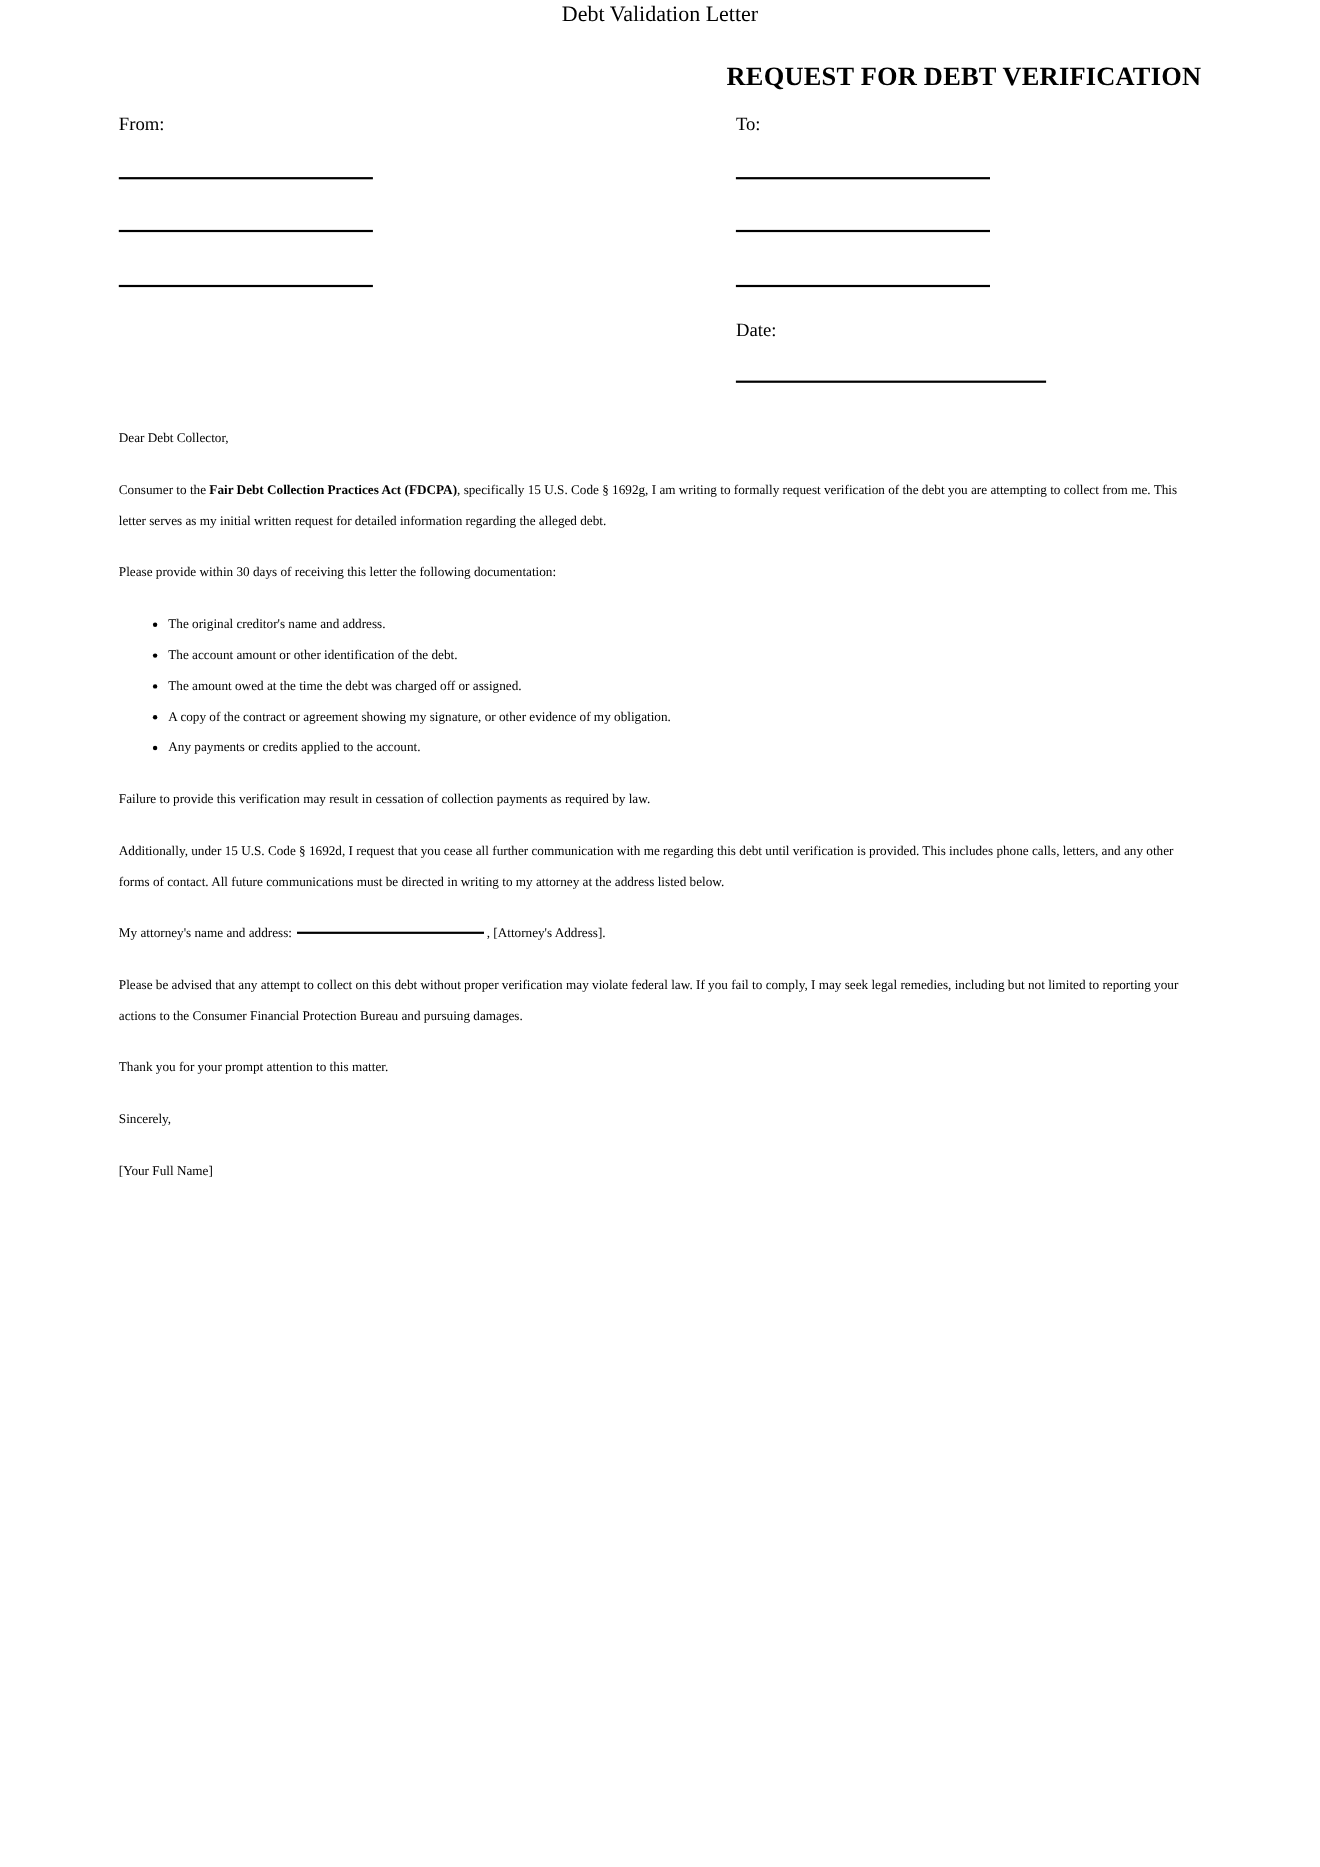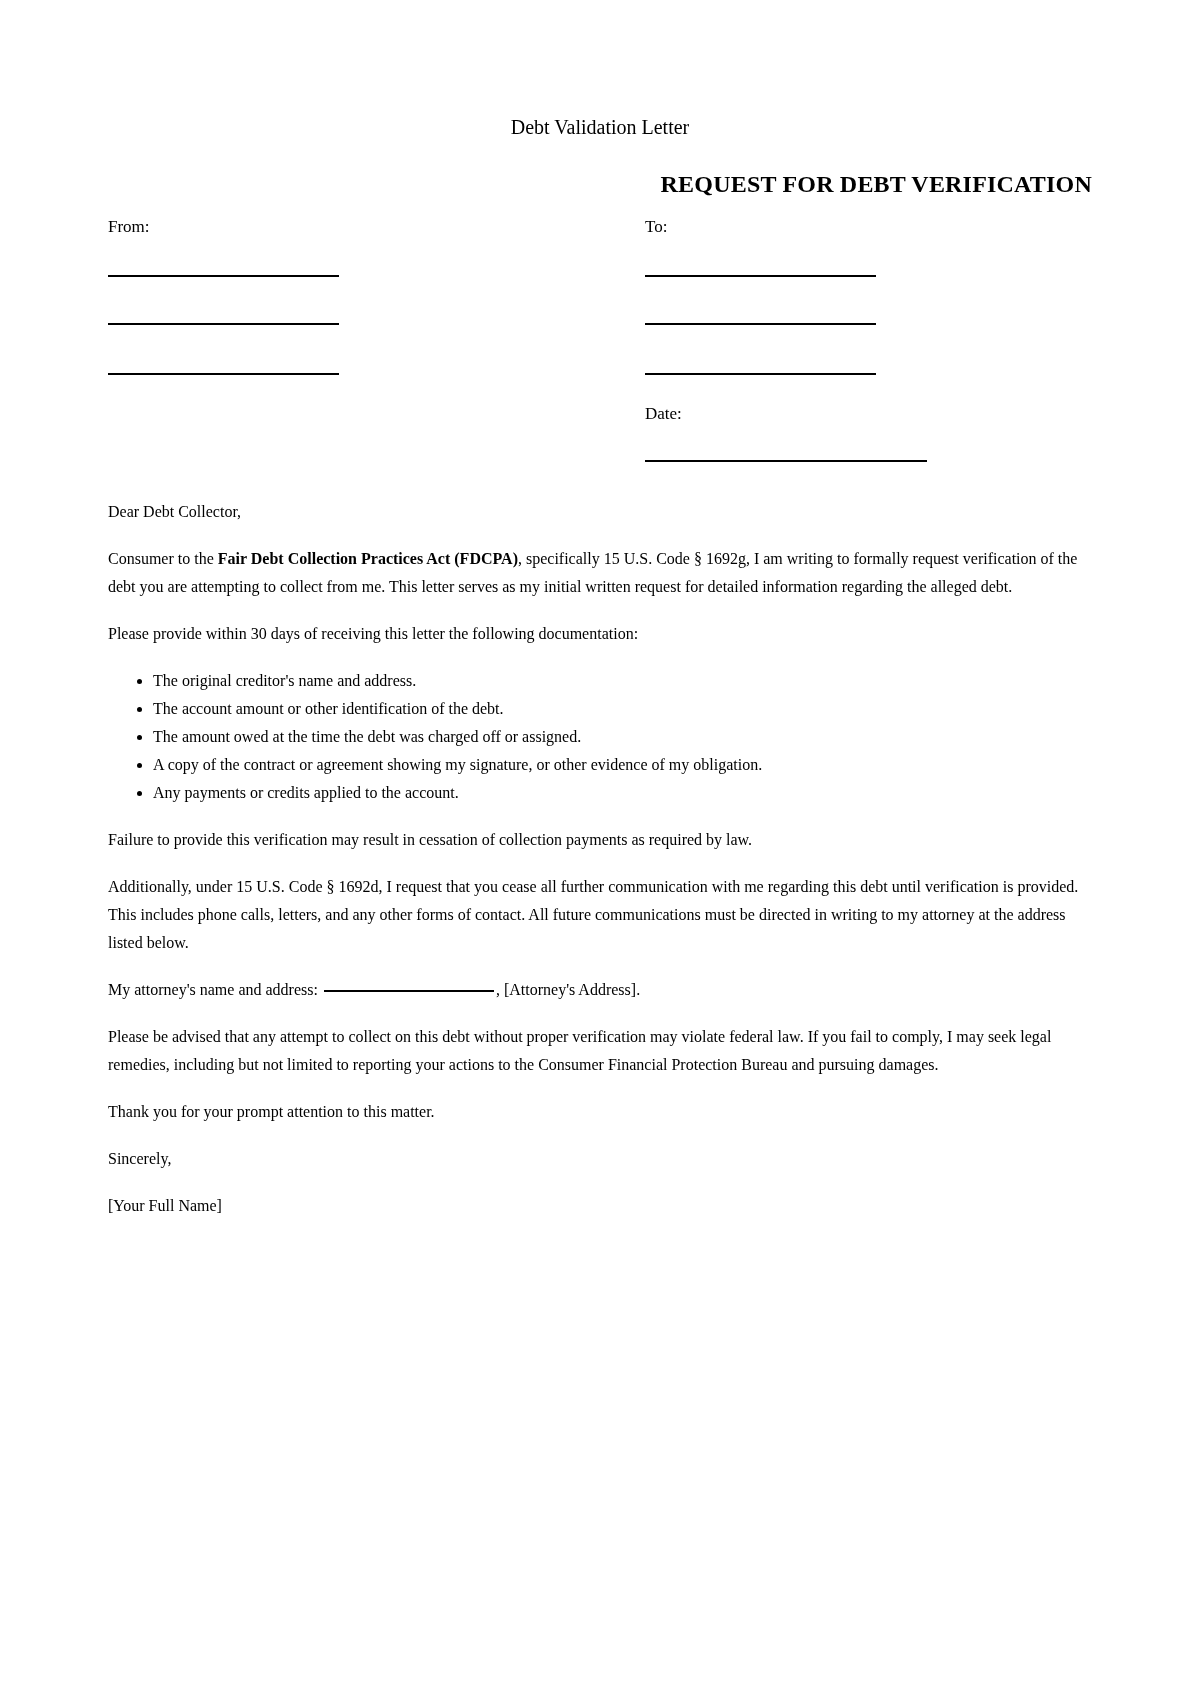--- a/index.html
+++ b/index.html
@@ -14,37 +14,37 @@
     color: #000000;
     font-family: "Liberation Serif", "DejaVu Serif", serif;
     -webkit-font-smoothing: antialiased;
   }
   .page {
     width: 984px;
     margin: 0 auto;
   }
   .doc-title {
     margin: 0;
-    padding-top: 114px;
     font-size: 20px;
     line-height: 26px;
     font-weight: normal;
     text-align: center;
   }
   .doc-heading {
     margin: 29px 0 0 0;
     font-size: 24px;
     line-height: 30px;
     font-weight: bold;
     text-align: right;
     letter-spacing: 0.2px;
   }
   .addr-row {
     display: flex;
     margin-top: 17px;
+    gap: 24px;
   }
   .col-from {
     width: 231px;
     flex: 0 0 231px;
   }
   .col-to {
     width: 282px;
     flex: 0 0 282px;
     margin-left: 306px;
   }
@@ -71,21 +71,21 @@
   }
   .rule-date {
     width: 282px;
     margin-top: 35px;
   }
   .rule-addr {
     width: 231px;
   }
   .letter-body {
     margin-top: 36px;
-    font-size: 16px;
+    font-size: 12px;
   }
   .letter-body p {
     margin: 19px 0;
     line-height: 28px;
   }
   .letter-body ul {
     margin: 19px 0;
     padding-left: 45px;
   }
   .letter-body li {

